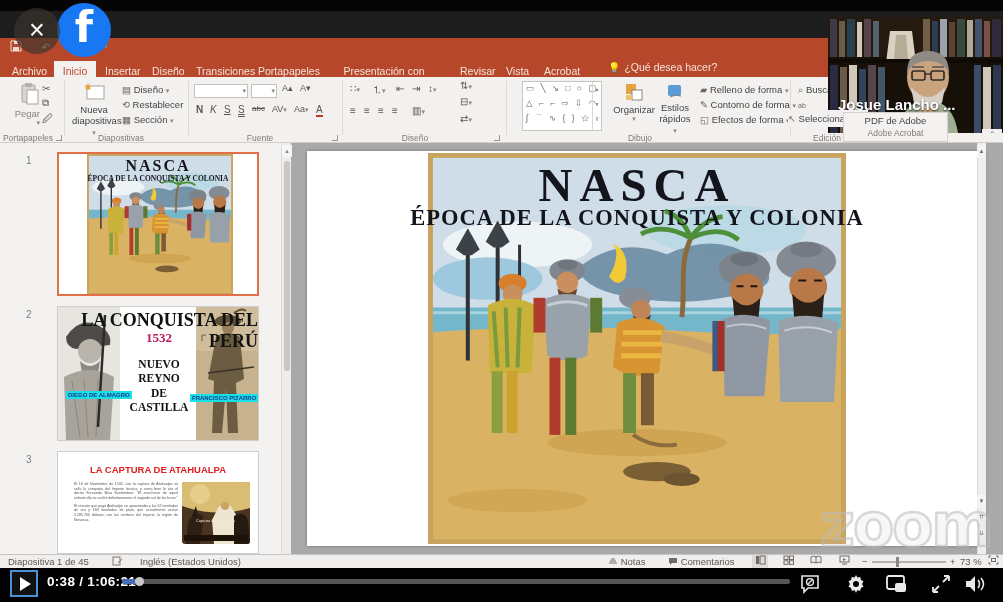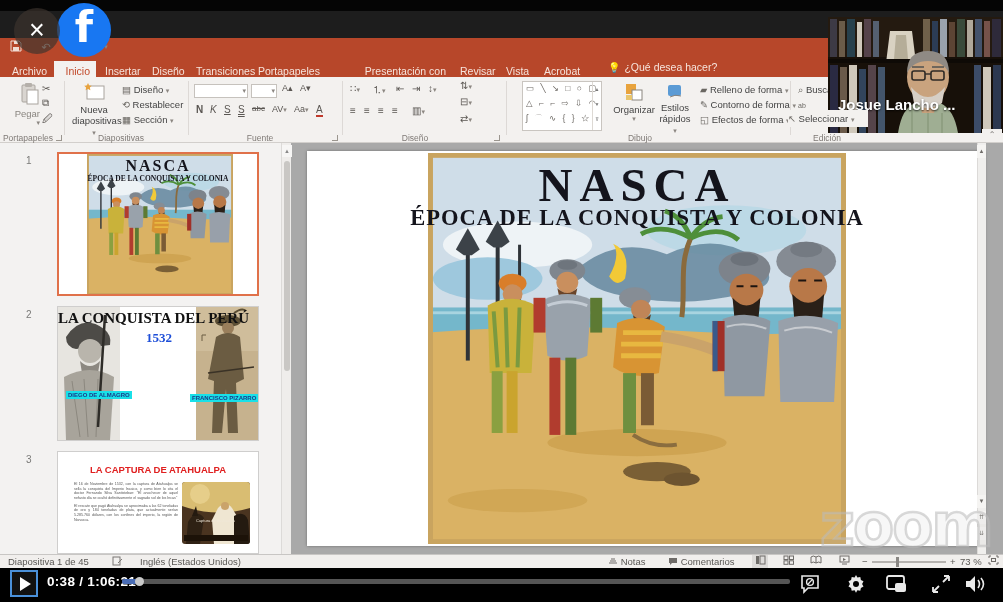--- a/index.html
+++ b/index.html
@@ -29,21 +29,21 @@
   .tooltip-pill { left:6px; top:531px; width:91px; height:31px; border-radius:5px;
     background:rgba(38,38,38,.93); color:#fff; font-size:14.5px; text-align:center; line-height:30px; z-index:65;}
 
   
   .titlebar { left:0; top:38px; width:1003px; height:19px; background:#B7472A; }
   .tb-title { position:absolute; left:0; top:3px; width:1003px; text-align:center; color:#f3ddd5; font-size:10.5px;}
   .qat { position:absolute; left:8px; top:2px; color:#f0dbd2; font-size:11px; display:flex; gap:14px; align-items:center;}
   .qat .q { width:16px; text-align:center; cursor:pointer;}
 
   .tabrow { left:0; top:57px; width:1003px; height:20px; background:#B7472A; }
-  .tab { position:absolute; top:4px; height:20px; color:#f6e4dc; font-size:10.5px; line-height:20px; text-align:right; cursor:pointer; padding:0 6px;}
+  .tab { position:absolute; top:4px; height:20px; color:#f6e4dc; font-size:10.5px; line-height:20px; text-align:center; cursor:pointer; padding:0 6px;}
   .tab.active { background:#f3f1ef; color:#C24A2B; }
   .tellme { position:absolute; top:0; height:20px; color:#f6e4dc; font-size:10.5px; line-height:20px; cursor:pointer;}
   .bulb { color:#ffd84d; margin-right:4px; font-size:10px;}
 
   .ribbon { left:0; top:77px; width:1003px; height:66px; background:#f3f1ef; border-bottom:1px solid #d2cfcc; }
   .ribbon .sep { position:absolute; top:4px; width:1px; height:54px; background:#ddd9d6; }
   .glabel { position:absolute; top:56px; font-size:8.5px; color:#7f7a76; text-align:center; }
   .launcher { position:absolute; top:58px; width:6px; height:6px; border-right:1px solid #9b968f; border-bottom:1px solid #9b968f; cursor:pointer;}
   .rbtn { position:absolute; color:#444; font-size:9.5px; cursor:pointer; }
   .rico { color:#6a6762; }
@@ -87,22 +87,22 @@
   .adobe-box .r1 { font-size:9.5px; color:#444; margin-top:2px;}
   .adobe-box .r2 { font-size:8.5px; color:#7f7a76; margin-top:2px;}
   .selec-chip { left:788px; top:110px; width:80px; height:17px; background:#f3f1ef; z-index:51; font-size:9.5px; color:#444; line-height:17px; cursor:pointer;}
   .collapse-chip { left:982px; top:129px; width:20px; height:13px; background:#f3f1ef; z-index:51; color:#6e6b68; font-size:8px; text-align:center; line-height:12px; cursor:pointer;}
 
   .watermark { left:820px; top:490px; width:185px; height:70px; z-index:45;
     font-family:"DejaVu Sans", sans-serif; font-weight:bold; font-size:60px; letter-spacing:-2px;
     color:rgba(200,200,200,0.15); -webkit-text-stroke:2.5px rgba(185,185,185,.55); }
 
   
-  .t2-title { position:absolute; left:0; top:3px; width:100%; text-align:left; font-family:"Liberation Serif", serif; font-weight:bold; font-size:15px; color:#111;}
-  .t2-year { position:absolute; left:61px; top:23px; width:80px; text-align:center; font-family:"Liberation Serif", serif; font-weight:bold; font-size:13px; color:#1d4ed8;}
+  .t2-title { position:absolute; left:0; top:3px; width:100%; text-align:right; font-family:"Liberation Serif", serif; font-weight:bold; font-size:18px; color:#111;}
+  .t2-year { position:absolute; left:61px; top:23px; width:80px; text-align:center; font-family:"Liberation Serif", serif; font-weight:bold; font-size:13px; color:#be185d;}
   .t2-body { position:absolute; left:61px; top:50px; width:80px; text-align:center; font-family:"Liberation Serif", serif; font-weight:bold; font-size:11.5px; line-height:1.25; color:#111; white-space:pre-line;}
   .t2-chip { position:absolute; top:84px; background:#19e0e8; color:#1a3a8a; font-size:6px; font-weight:bold; padding:1px 2px; white-space:nowrap;}
   .t3-title { position:absolute; left:0; top:12px; width:100%; text-align:center; color:#e02020; font-weight:bold; font-size:9.5px;}
   .t3-text { position:absolute; left:12px; top:30px; width:108px; font-size:3.6px; line-height:1.3; color:#555; text-align:justify;}
   .t3-text p { margin-bottom:3px; padding-left:4px; }
   .t3-img { position:absolute; left:124px; top:30px; width:68px; height:62px; border-radius:3px; overflow:hidden;}
   .t3-cap { position:absolute; left:14px; top:36px; color:#f0e8d8; font-size:4px; z-index:2;}
 </style>
 </head>
 <body>
@@ -333,20 +333,24 @@
           <rect x="138" y="0" width="62" height="44" fill="#cfbd9b"></rect>
           <ellipse cx="170" cy="14" rx="13" ry="6" fill="#5c4f35"></ellipse>
           <path d="M176,6 q8,-6 12,-2" stroke="#5c4f35" stroke-width="2" fill="none"></path>
           <circle cx="170" cy="21" r="6" fill="#9a7f5c"></circle>
           <path d="M158,30 q12,-8 24,0 l4,42 -8,4 2,50 h-10 l-2,-44 -4,44 h-10 l2,-52 -6,-2z" fill="#6b5c42"></path>
           <line x1="150" y1="66" x2="196" y2="60" stroke="#3a3226" stroke-width="1.5"></line>
           <path d="M148,28 h-4 v6" stroke="#6b5c42" fill="none"></path>
         </svg>
         <div class="t2-title">LA CONQUISTA DEL PERÚ</div>
         <div class="t2-year">1532</div>
+        <div class="t2-body">NUEVO
+REYNO
+DE
+CASTILLA</div>
         <span class="t2-chip" style="left:8px">DIEGO DE ALMAGRO</span>
         <span class="t2-chip" style="left:132px;top:87px">FRANCISCO PIZARRO</span>
       </div>
 
       <span class="thumb-num" style="top:311px">3</span>
       <div class="thumb" style="top:308px;height:103px">
         <div class="t3-title">LA CAPTURA DE ATAHUALPA</div>
         <div class="t3-text">
           <p>El 16 de Noviembre de 1532, con la captura de Atahualpa se sella la conquista del Imperio Incaico, y como bien lo cita el doctor Fernando Silva Santisteban: "El anochecer de aquel nefasto día se ocultó definitivamente el sagrado sol de los Incas"</p>
           <p>El rescate que pagó Atahualpa se aproximaba a las 62 toneladas de oro y 184 toneladas de plata, que actualmente serían 5.285.760 dólares, con los confines del imperio, la región de Nanasca.</p>
@@ -553,20 +557,24 @@
       <path d="M83,70 q17,20 34,0 l-3,16 q-14,10 -28,0z" fill="#d6cfc6"></path>
       <rect x="84" y="54" width="13" height="9" rx="2" fill="none" stroke="#2e2a26" stroke-width="1.6"></rect>
       <rect x="103" y="54" width="13" height="9" rx="2" fill="none" stroke="#2e2a26" stroke-width="1.6"></rect>
       <line x1="97" y1="57" x2="103" y2="57" stroke="#2e2a26" stroke-width="1.4"></line>
       <path d="M84,50 h12 M104,50 h12" stroke="#6e665c" stroke-width="2"></path>
     </svg>
     <div class="wc-name">Josue Lancho ...</div>
   </div>
 
   <div class="abs selec-chip"><span class="rico">↖ </span><span>Seleccionar</span> <span class="dd">▾</span></div>
+  <div class="abs adobe-box">
+    <div class="r1">PDF de Adobe</div>
+    <div class="r2">Adobe Acrobat</div>
+  </div>
   <div class="abs collapse-chip">⌃</div>
 
   <div class="abs watermark">zoom</div>
 
   <div class="abs close-btn">×</div>
   <div class="abs fb-logo">f</div>
 
   <div class="abs video-bar">
     <div class="abs play-btn">
         <div class="play-tri"></div>

